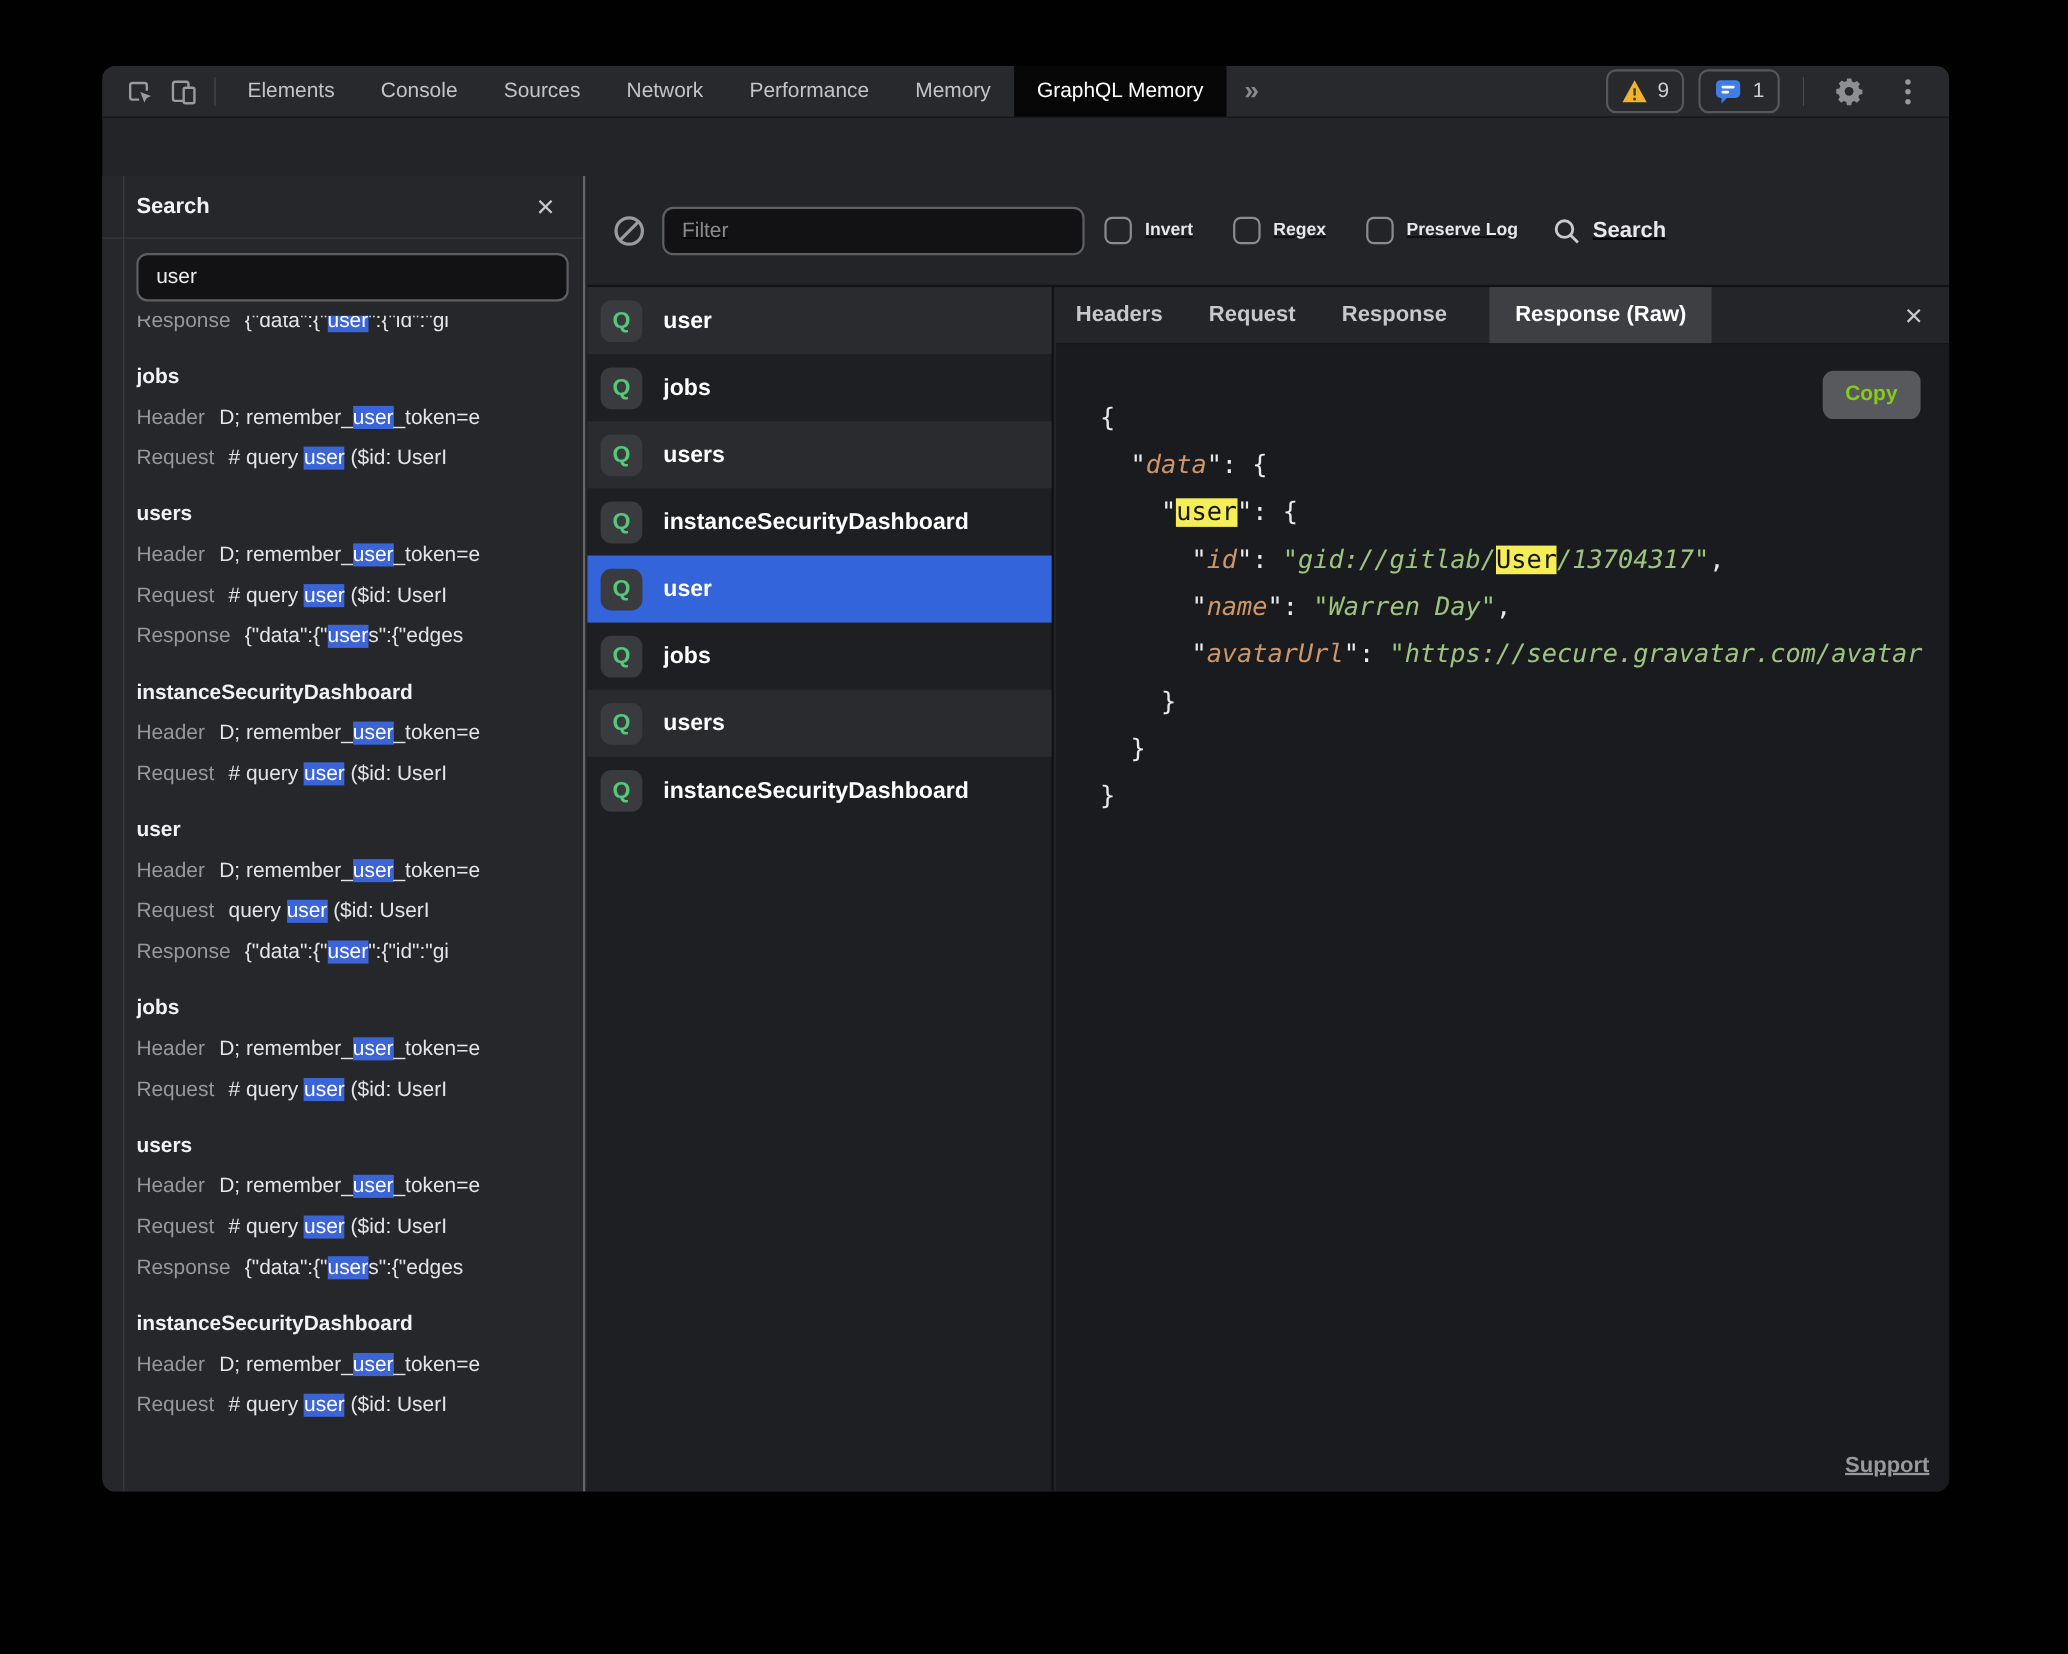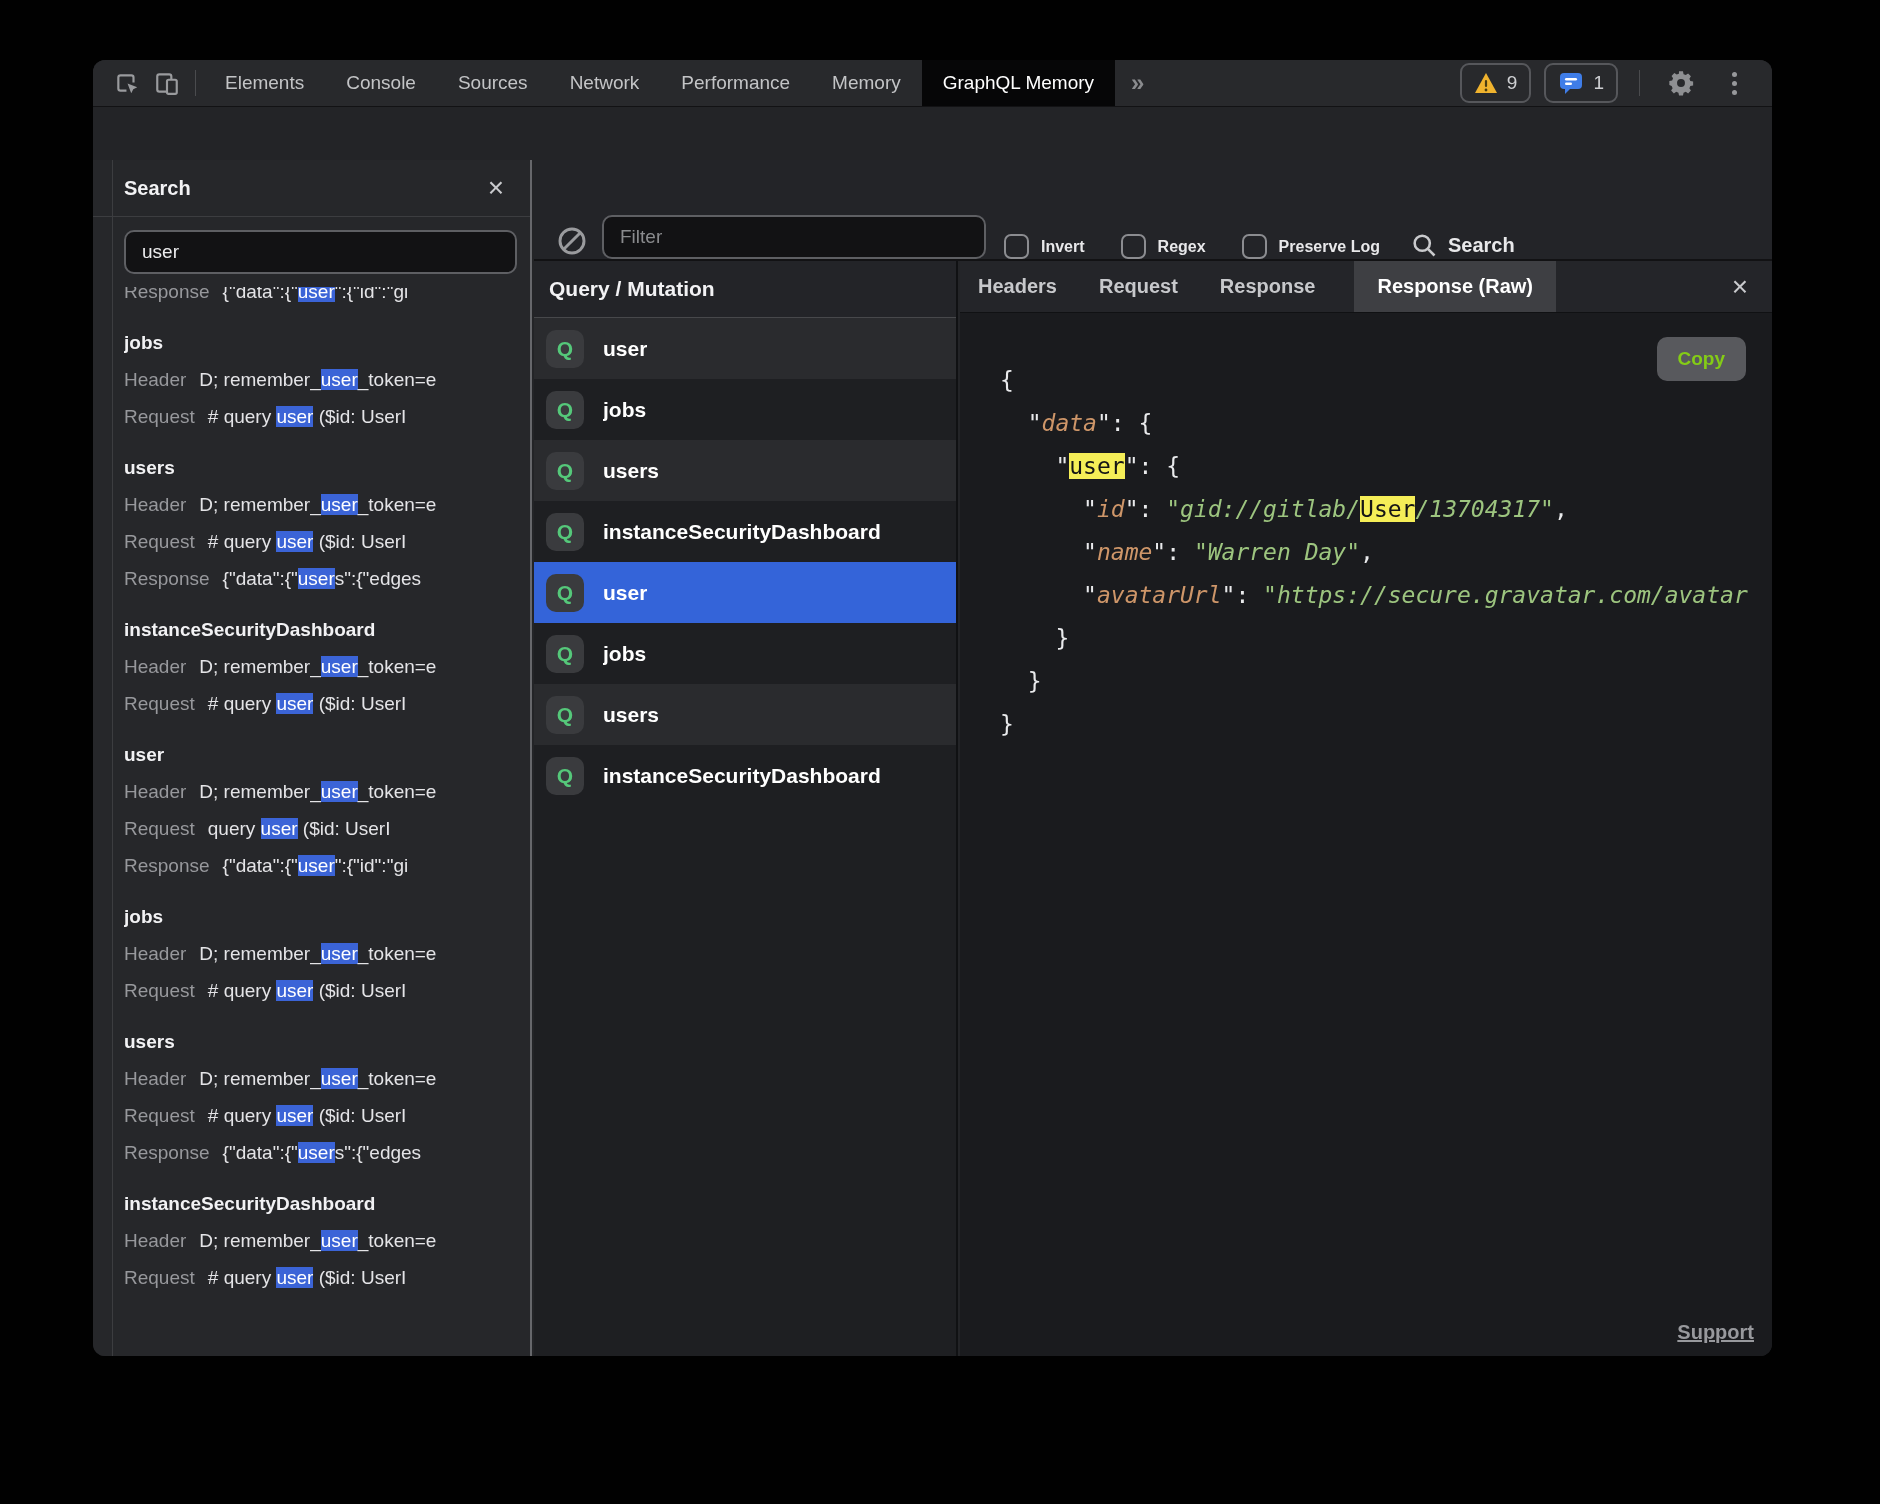--- a/index.html
+++ b/index.html
@@ -57,21 +57,21 @@
   .res-row { font-size:19px; color:#e4e4e7; height:37px; line-height:37px;
              white-space:pre; overflow:hidden; }
   .res-label { color:#97989c; margin-right:13px; }
   .hl { background:var(--selection-blue,#3b64d7); color:#fff; }
   .res-clip { height:23px; overflow:hidden; }
   .res-clip .res-row { margin-top:-14px; }
 
   
   .filter-bar { position:absolute; left:441px; top:0; right:0; height:101px;
                 background:#232428; border-bottom:2px solid #121214;
-                display:flex; align-items:flex-end; padding-left:20px; }
+                display:flex; align-items:center; padding-left:20px;text-decoration:underline; }
   .fb-clear { width:36px; height:36px; display:flex; align-items:center; justify-content:center; }
   .fb-input { width:384px; height:44px; margin-left:12px; background:#121214;
               border:2px solid #5e5f63; border-radius:10px; color:#ececee; font-size:19px;
               padding:0 16px; outline:none; font-family:"Liberation Sans",sans-serif; }
   .fb-input::placeholder { color:#8a8b8e; }
   .fb-checks { display:flex; gap:36px; margin-left:18px; }
   .cb { display:flex; align-items:center; gap:12px; }
   .cb-box { width:25px; height:25px; border:2.5px solid #8b8c90; border-radius:7px; }
   .cb-label { color:#e8e8ea; font-size:16px; font-weight:600; white-space:nowrap; }
   .fb-search { display:flex; align-items:center; gap:10px; margin-left:30px;
@@ -240,21 +240,20 @@
       <div class="fb-search">
         <svg width="28" height="28" viewBox="0 0 24 24">
           <circle cx="10.5" cy="10.5" r="6.5" fill="none" stroke="#c9cacd" stroke-width="2.2"></circle>
           <path d="M15.3 15.3 21 21" stroke="#c9cacd" stroke-width="2.2"></path>
         </svg>
         <span>Search</span>
       </div>
     </div>
 
     <div class="query-panel">
-      <div class="qp-header">Query / Mutation</div>
       <div class="qp-list">
           <div class="q-row odd">
             <span class="q-icon">Q</span>
             <span class="q-label">user</span>
           </div>
           <div class="q-row">
             <span class="q-icon">Q</span>
             <span class="q-label">jobs</span>
           </div>
           <div class="q-row odd">

